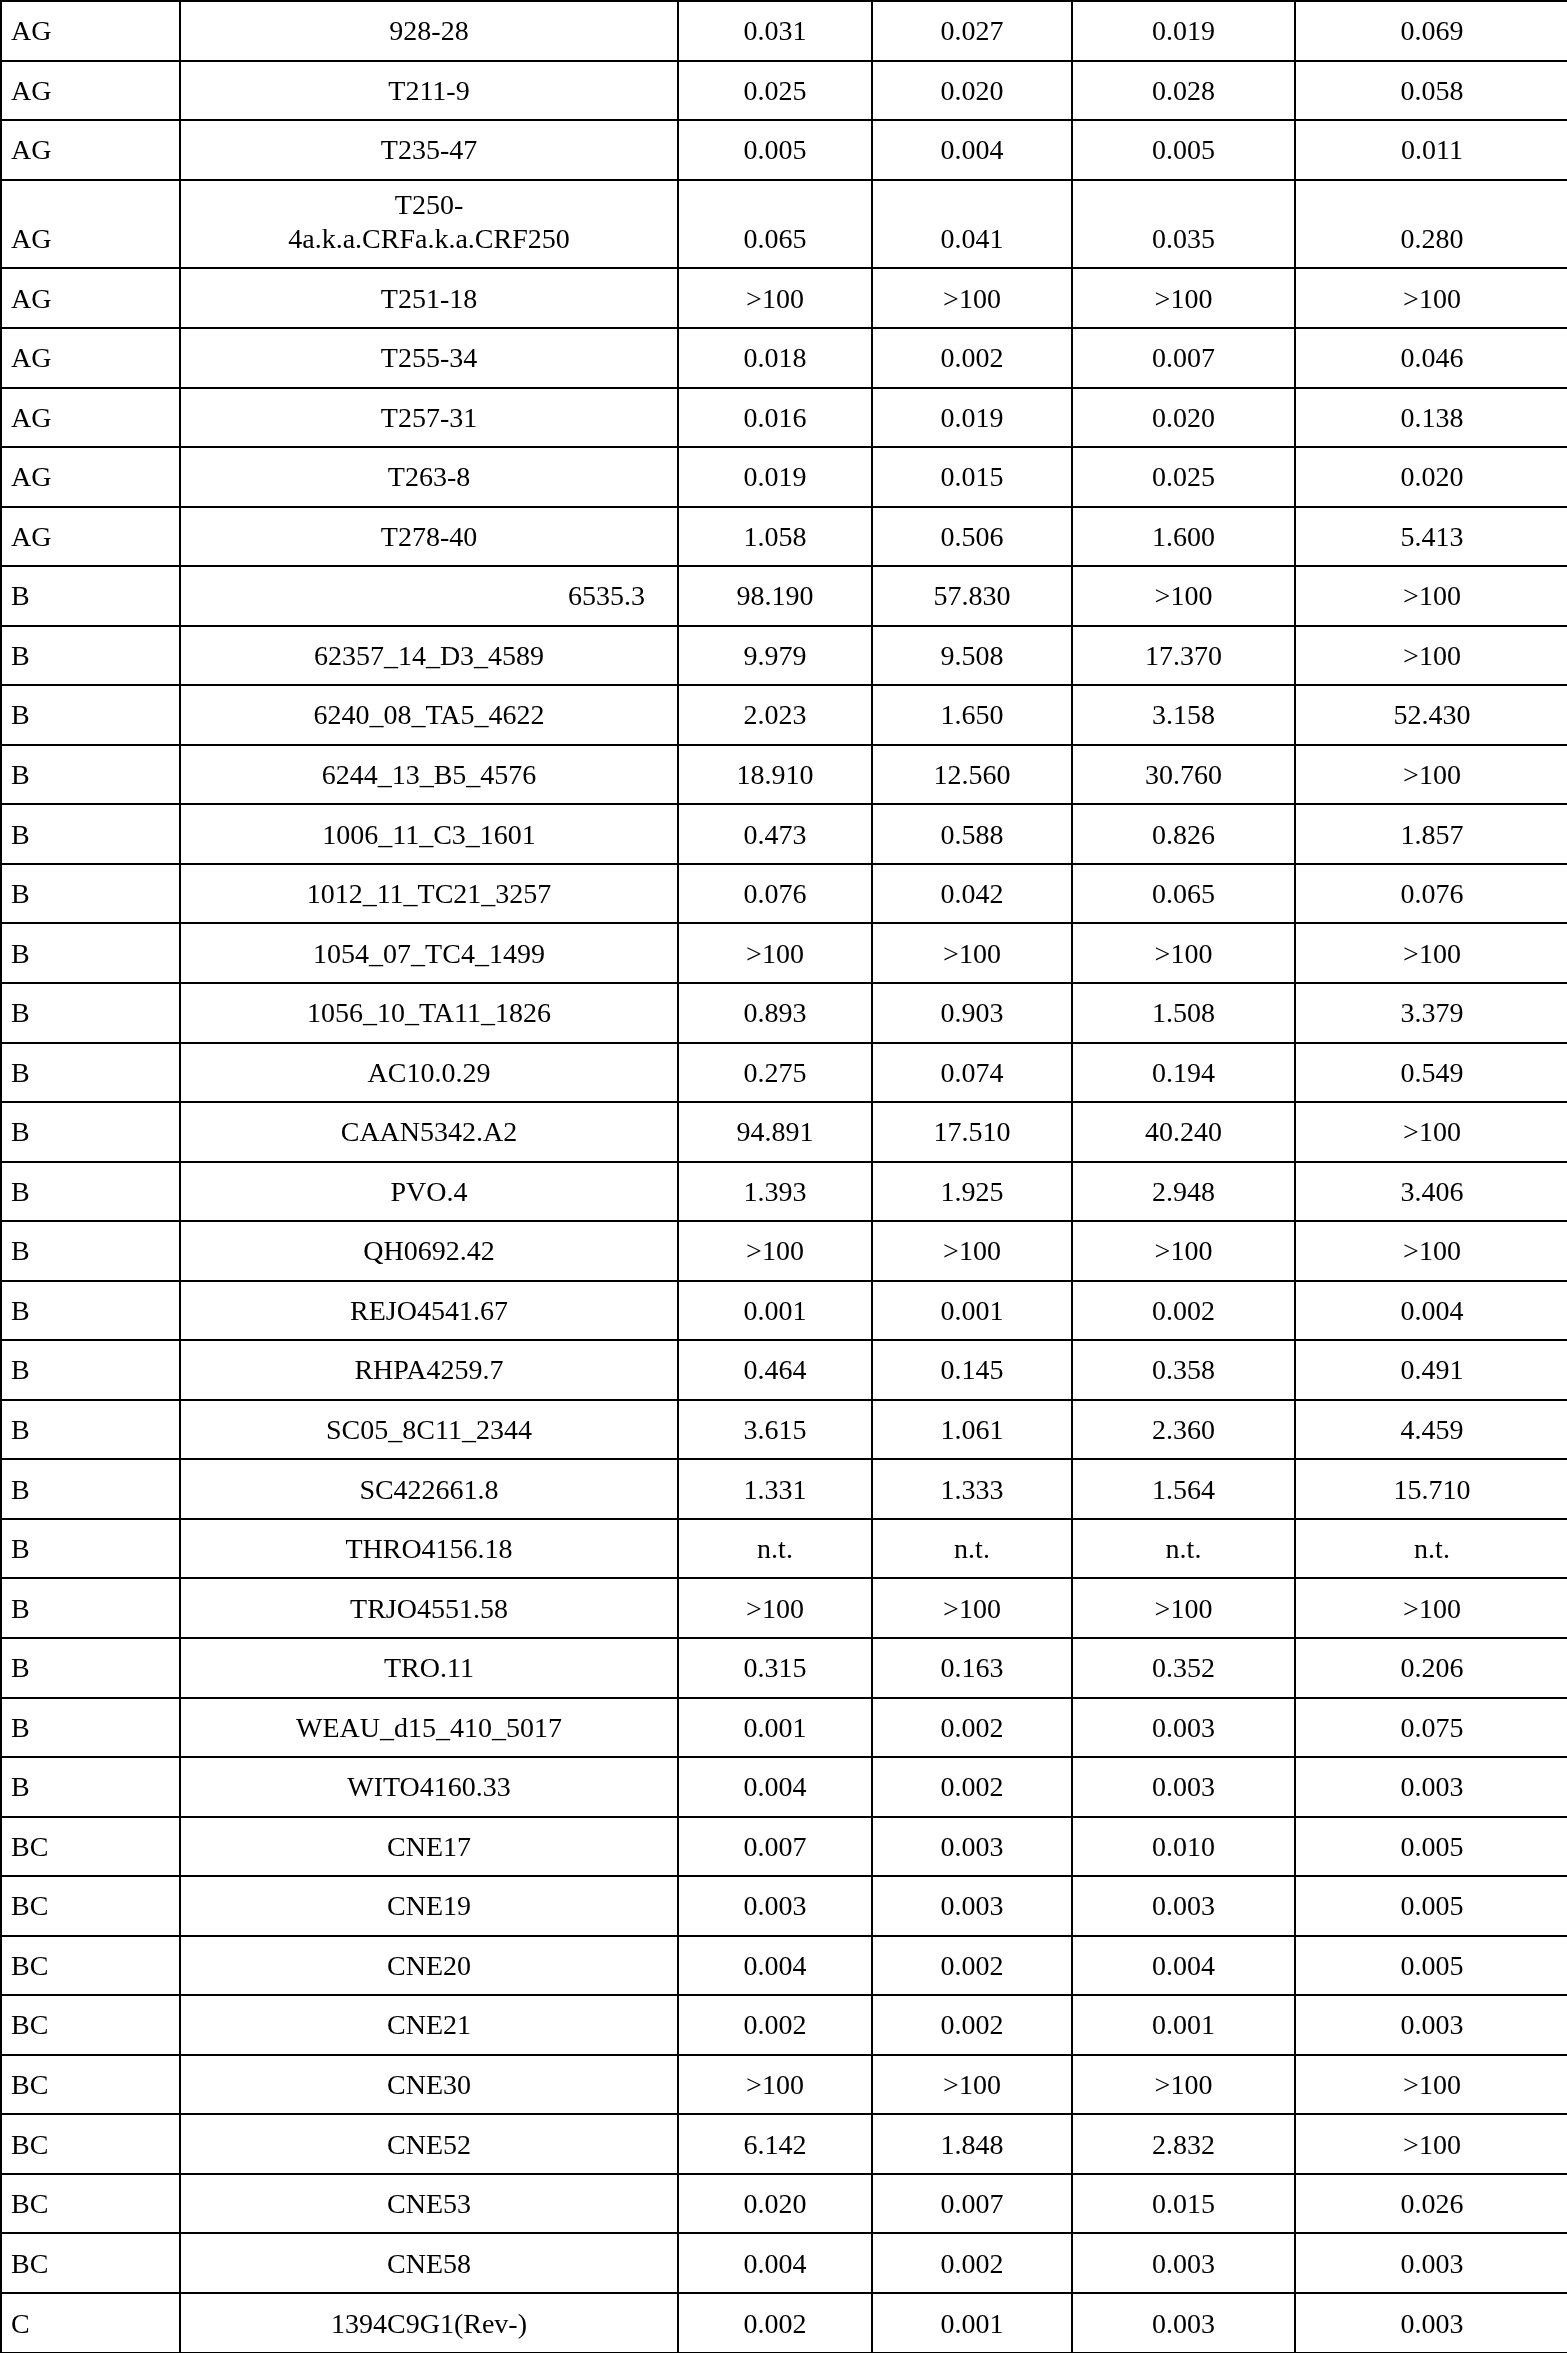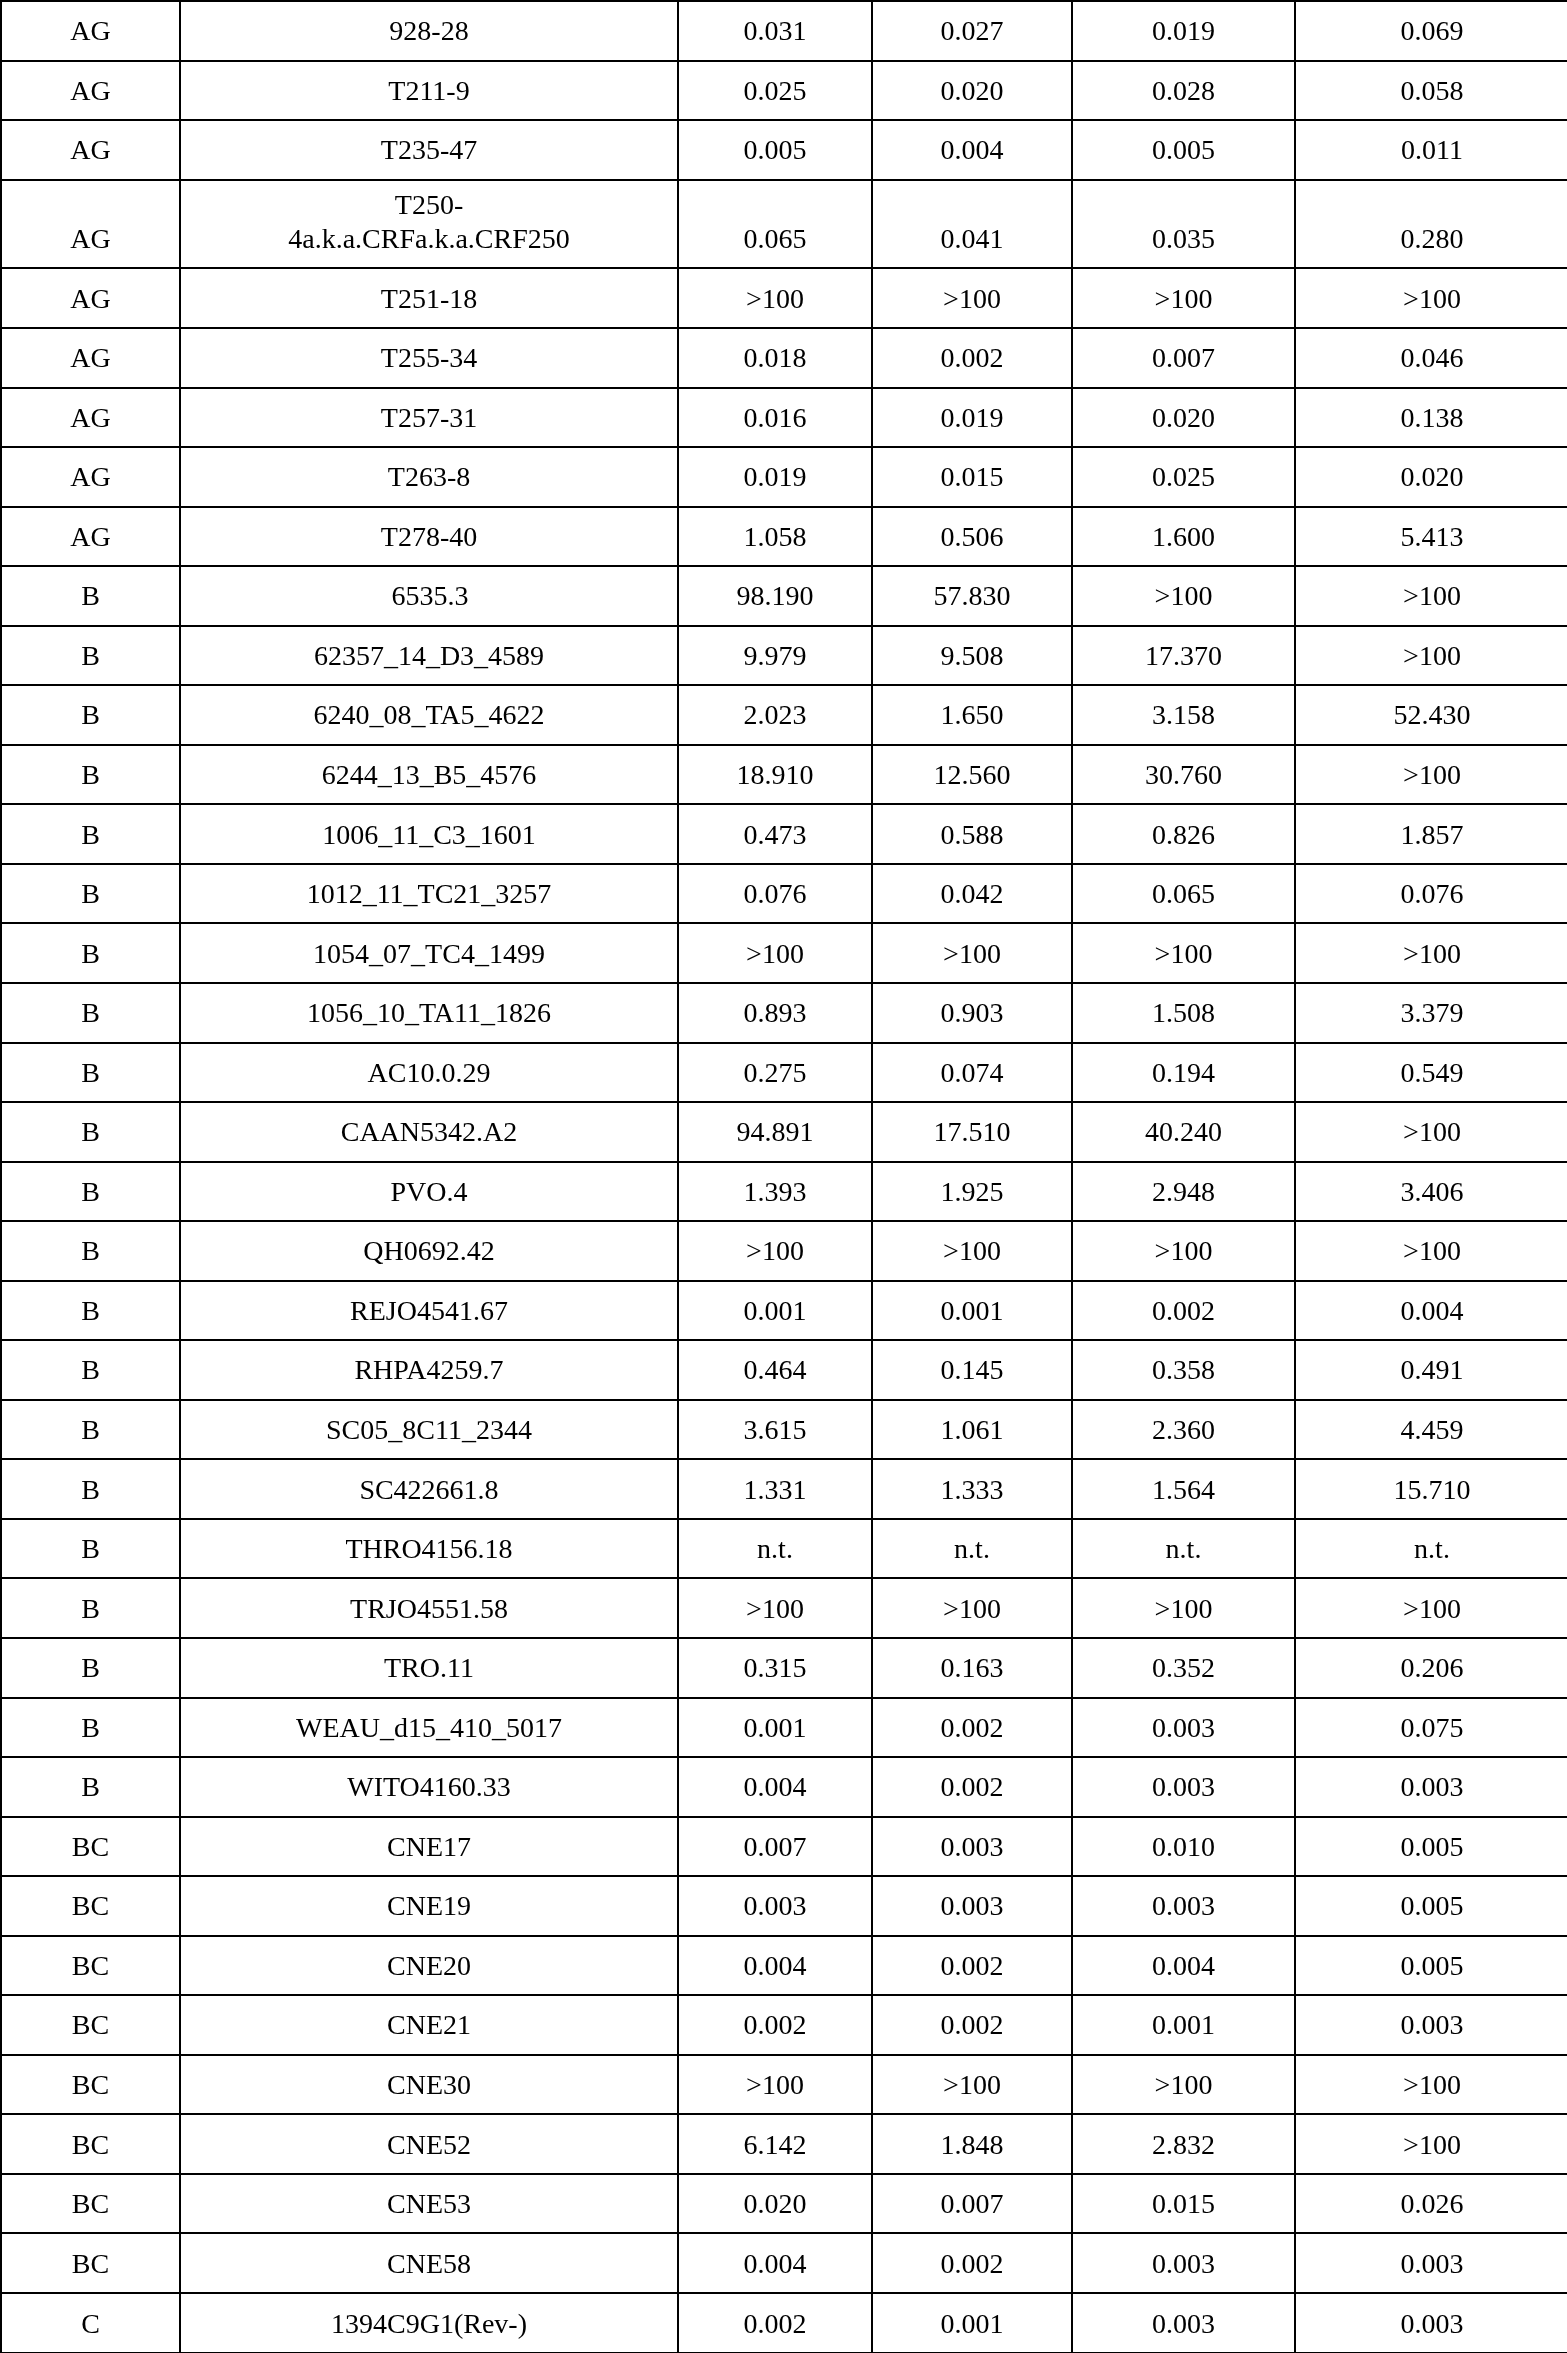--- a/index.html
+++ b/index.html
@@ -26,33 +26,33 @@
     font-size: 28px;
     line-height: 1.2;
     vertical-align: bottom;
     padding: 5.5px 9px 11.8px 9px;
     overflow: hidden;
   }
   table.data-table tr {
     height: 58px;
   }
   td.clade {
-    text-align: center;
+    text-align: left;
     padding-left: 11.8px;
     margin-top: 21px;
   }
   td.virus {
     text-align: center;
     padding-left: 13.6px;
     white-space: pre-line;
     word-break: break-all;
   }
   td.virus.right {
-    text-align: center;
-    padding-right: 7px;
+    text-align: right;
+    padding-right: 32px;
   }
   td.val {
     text-align: center;
   }
 </style>
 </head>
 <body>
 
 <div class="page">
   <table class="data-table">

